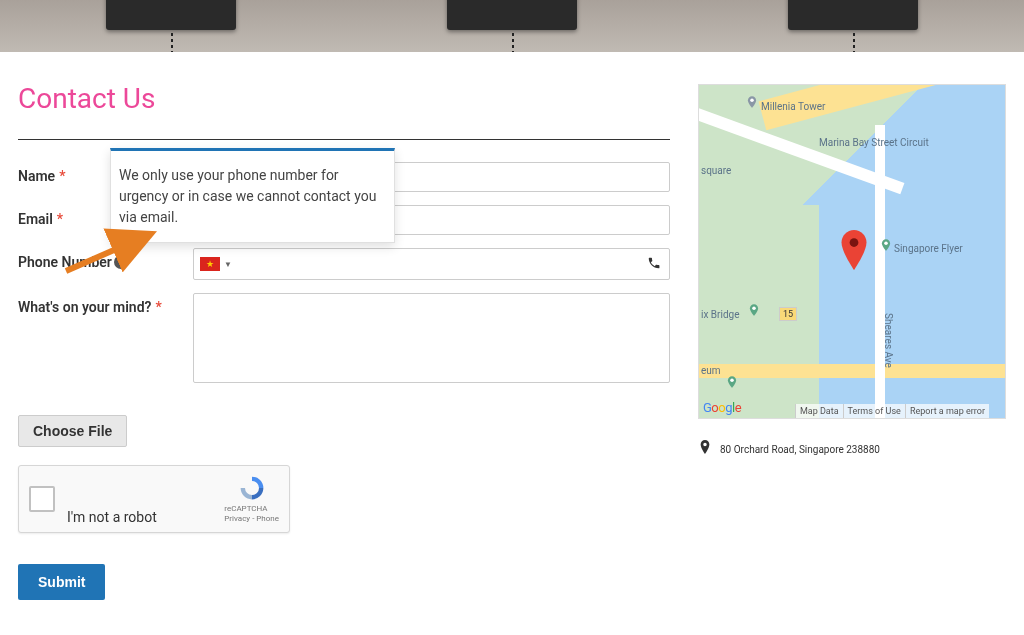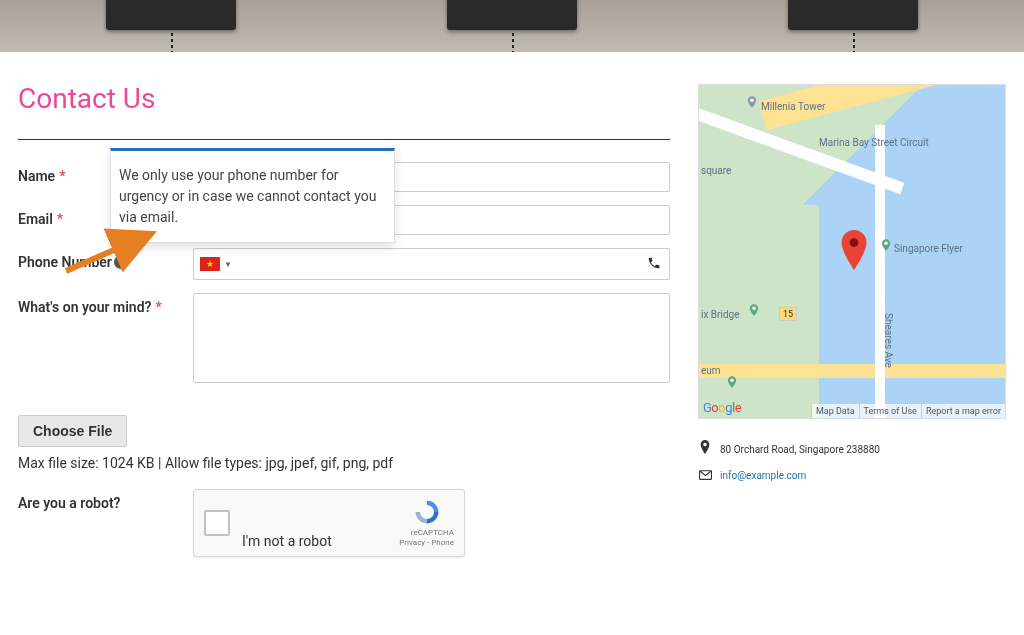--- a/index.html
+++ b/index.html
@@ -192,21 +192,21 @@
       background: #fff;
       margin-right: 12px;
     }
     .recap-label {
       font-size: 14px;
       color: #333;
       flex: 1;
       margin-top: 35px;
     }
     .recap-logo {
-      text-align: right;
+      text-align: left;
       font-size: 8px;
       color: #777;
       line-height: 1.2;
     }
     .recap-logo svg {
       display: block;
       margin: 0 auto 2px;
     }
     .submit-btn {
       background: #2074b5;
@@ -302,21 +302,21 @@
       height: 14px;
     }
     .map-pin {
       position: absolute;
       left: 140px;
       top: 145px;
     }
     .map-footer {
       position: absolute;
       bottom: 0;
-      right: 0;
+      right: 16px;
       display: flex;
       font-size: 9px;
       background: rgba(255,255,255,0.7);
     }
     .map-footer span {
       padding: 2px 4px;
       border-left: 1px solid #ccc;
       color: #555;
     }
     .google-logo {
@@ -422,46 +422,43 @@
       </div>
       <div class="form-input-wrap">
         <textarea class="textarea" style=""></textarea>
       </div>
     </div>
 
     
     <div class="form-row" style="margin-top:28px;">
       <div class="form-input-wrap">
         <button class="file-btn">Choose File</button>
-        <div class="file-hint">Max file size: 1024 KB | Allow file types: jpg, jpef, gif, png, pdf</div>
       </div>
     </div>
 
     
     <div class="form-row" style="margin-top:18px;">
-      <div class="form-label-wrap">
-        <span class="form-label-text">Are you a robot?</span>
-      </div>
       <div class="form-input-wrap">
         <div class="recaptcha">
           <div class="recap-check"></div>
           <div class="recap-label">I'm not a robot</div>
           <div class="recap-logo">
             <svg width="30" height="28" viewBox="0 0 32 32">
               <path d="M16 3 A13 13 0 0 1 29 16 L24 16 A8 8 0 0 0 16 8 Z" fill="#4a8ef0"></path>
               <path d="M29 16 A13 13 0 0 1 16 29 L16 24 A8 8 0 0 0 24 16 Z" fill="#3a6fc0"></path>
               <path d="M16 29 A13 13 0 0 1 3 16 L8 16 A8 8 0 0 0 16 24 Z" fill="#9ab5d4"></path>
             </svg>
             <div>reCAPTCHA</div>
             <div>Privacy - Phone</div>
           </div>
         </div>
       </div>
     </div>
 
+    <button class="submit-btn">Submit</button>
   </div>
 
   <div class="side-col">
     <div class="map">
       <div class="map-road-1"></div>
       <div class="map-road-2"></div>
       <div class="map-green-1"></div>
       <div class="map-road-3"></div>
       <div class="map-road-4"></div>
 
@@ -520,24 +517,15 @@
 
     <div class="contact-info">
       <div class="row">
         <span class="ic">
           <svg width="12" height="14" viewBox="0 0 24 32" fill="#333">
               <path d="M12 0C6.5 0 2 4.5 2 10c0 7.5 10 22 10 22s10-14.5 10-22c0-5.5-4.5-10-10-10zm0 14a4 4 0 1 1 0-8 4 4 0 0 1 0 8z"></path>
             </svg>
         </span>
         <span>80 Orchard Road, Singapore 238880</span>
       </div>
-      <div class="row">
-        <span class="ic">
-          <svg width="13" height="10" viewBox="0 0 24 18" fill="none" stroke="#333" stroke-width="2">
-              <rect x="1" y="1" width="22" height="16" rx="1"></rect>
-              <path d="M2 2l10 8 10-8"></path>
-            </svg>
-        </span>
-        <a href="#">info@example.com</a>
-      </div>
     </div>
   </div>
 </div>
 
 </body></html>

